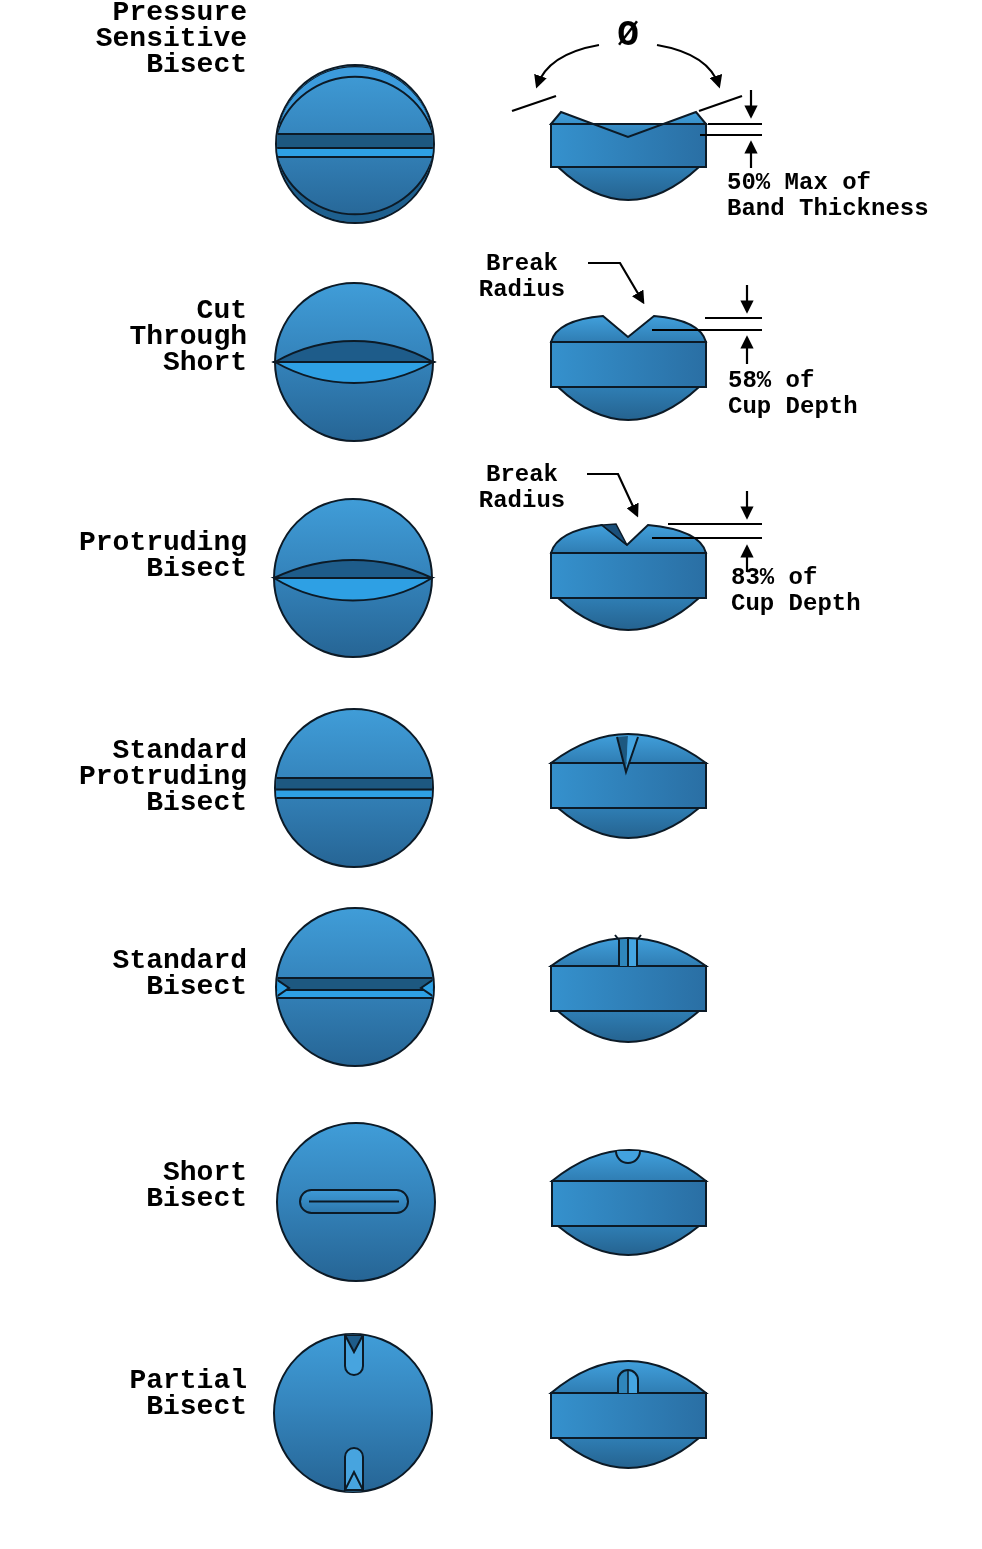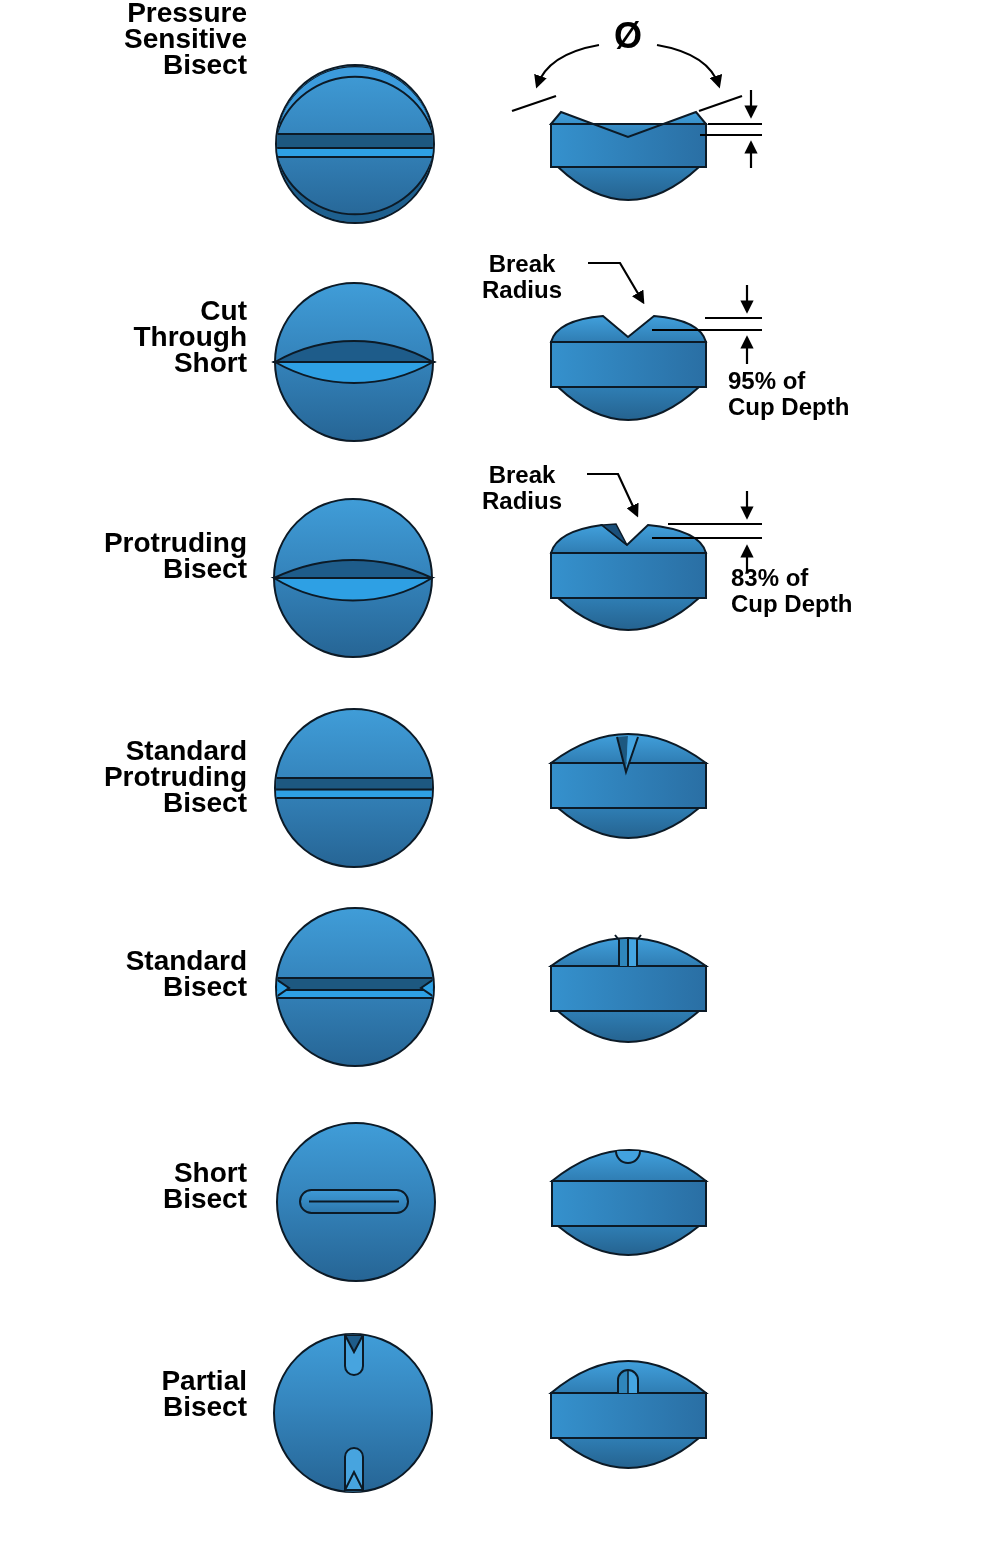--- a/index.html
+++ b/index.html
@@ -1,17 +1,17 @@
 <!DOCTYPE html>
 <html><head>
 <meta charset="utf-8">
 <style>
   html,body{margin:0;padding:0;background:#fff;}
   #canvas{position:relative;width:982px;height:1549px;background:#ffffff;overflow:hidden;
-          font-family:Liberation Sans, sans-serif;color:#000;}
+          font-family:Liberation Mono, monospace;color:#000;}
   .row{position:absolute;left:0;width:982px;}
   .rowsvg{position:absolute;left:0;top:0;display:block;}
   .label{position:absolute;font-weight:bold;font-size:28px;line-height:26px;
          text-align:right;white-space:pre-line;color:#000;}
   .note{position:absolute;font-weight:bold;font-size:24px;line-height:26px;
         white-space:pre-line;color:#000;}
   .note.right{text-align:center;}
   .dia{position:absolute;font-weight:bold;font-size:36px;line-height:36px;text-align:center;}
   svg{overflow:visible;}
 </style>
@@ -83,20 +83,22 @@
         <path d="M708,124 H762"></path>
         <path d="M700,135 H762"></path>
         <path d="M751,90 V116" marker-end="url(#arr)"></path>
         <path d="M751,168 V143" marker-end="url(#arr)"></path>
       </g>
     </svg>
     <div class="label" style="left:0;top:88;width:247px">Pressure
 Sensitive
 Bisect</div>
     <div class="dia" style="left:598px;top:18px;width:60px">Ø</div>
+    <div class="note" style="left:727px;top:170px">50% Max of
+Band Thickness</div>
   </div>
 
   <div class="row" style="top:240px;height:215px">
     <svg class="rowsvg" width="982" height="215" viewBox="0 0 982 215">
       <g transform="translate(269,37)">
         <circle cx="85" cy="85" r="79" fill="url(#gCircle)" stroke="#0C1A26" stroke-width="2"></circle>
         <path d="M6,85 A159,159 0 0 1 164,85 Z" fill="#1E5C8A" stroke="#0C1A26" stroke-width="2"></path>
         <path d="M6,85 A159,159 0 0 0 164,85 Z" fill="#2EA0E4" stroke="#0C1A26" stroke-width="2"></path>
       </g>
       <g>
@@ -112,21 +114,21 @@
         <path d="M652,90 H762"></path>
         <path d="M747,45 V71" marker-end="url(#arr)"></path>
         <path d="M747,124 V98" marker-end="url(#arr)"></path>
       </g>
     </svg>
     <div class="label" style="left:0;top:58px;width:247px">Cut
 Through
 Short</div>
     <div class="note right" style="left:462px;top:11px;width:120px">Break
 Radius</div>
-    <div class="note" style="left:728px;top:128px">95% of
+    <div class="note" style="left:728px;top:128px">58% of
 Cup Depth</div>
   </div>
 
   <div class="row" style="top:455px;height:235px">
     <svg class="rowsvg" width="982" height="235" viewBox="0 0 982 235">
       <g transform="translate(268,38)">
         <circle cx="85" cy="85" r="79" fill="url(#gCircle)" stroke="#0C1A26" stroke-width="2"></circle>
         <path d="M6,85 A182,182 0 0 1 164,85 Z" fill="#1E5C8A" stroke="#0C1A26" stroke-width="2"></path>
         <path d="M6,85 A150,150 0 0 0 164,85 Z" fill="#2EA0E4" stroke="#0C1A26" stroke-width="2"></path>
       </g>

